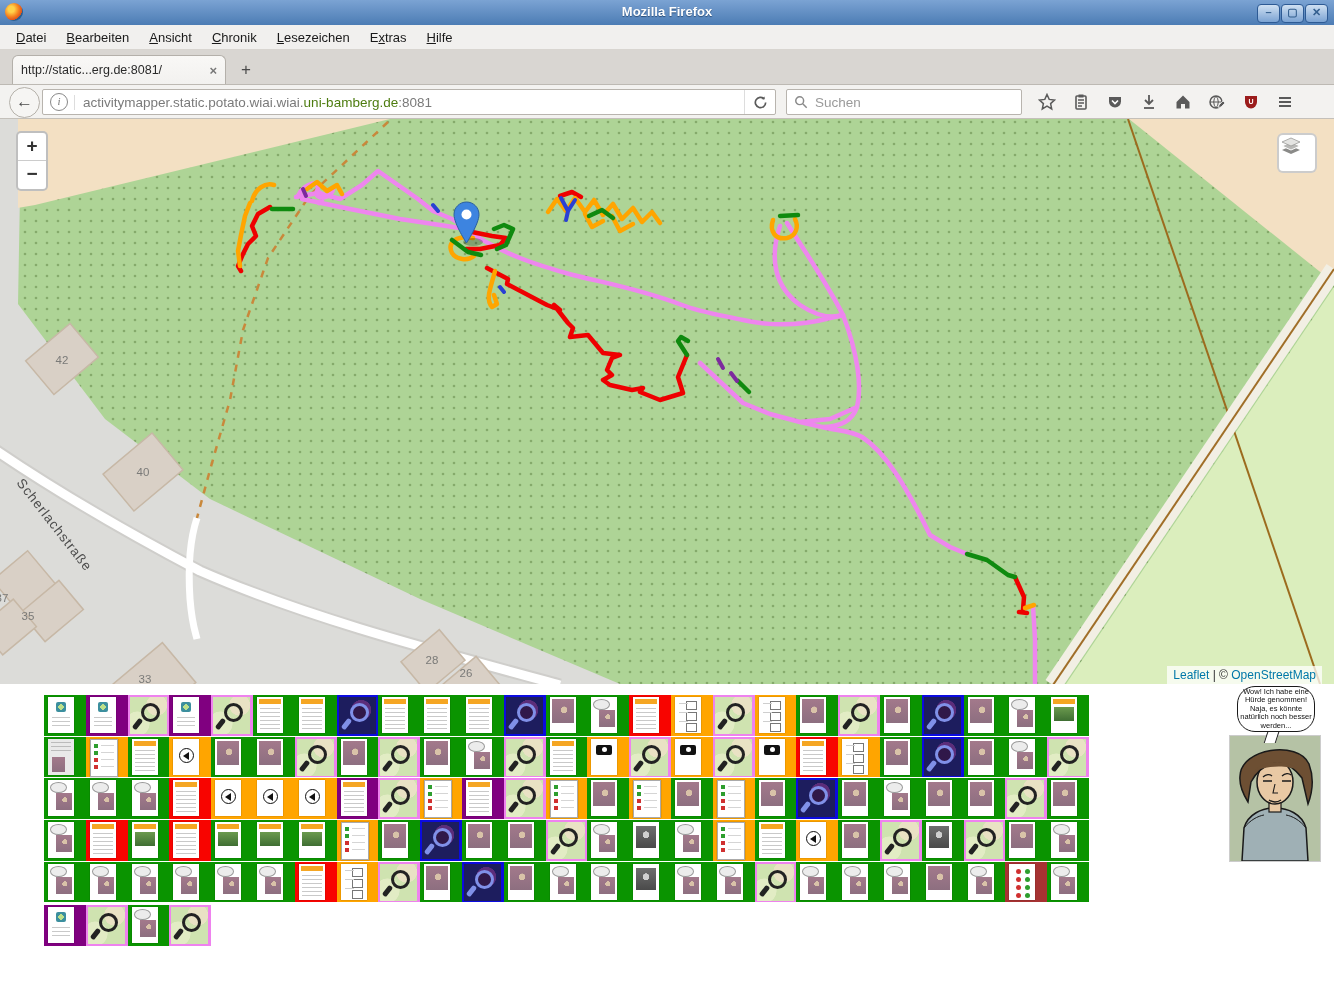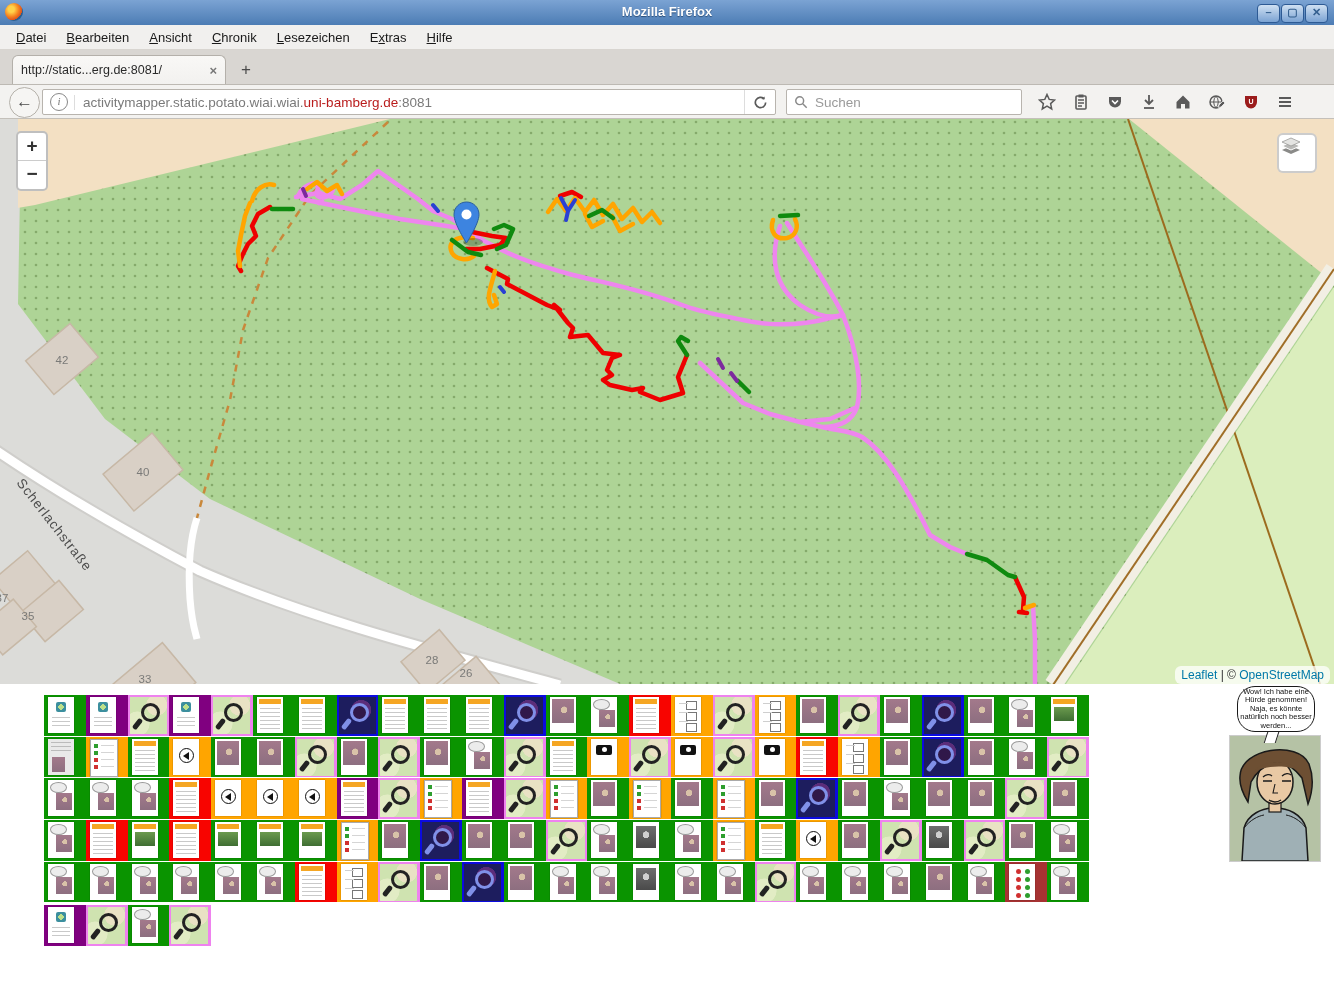--- a/index.html
+++ b/index.html
@@ -36,40 +36,40 @@
   
   #navbar{position:absolute;left:0;top:84px;width:100%;height:35px;background:#f3f2f0;
     border-top:1px solid #bdb9b3;border-bottom:1px solid #c4c0ba;box-sizing:border-box;}
   #back-btn{position:absolute;left:9px;top:2px;width:29px;height:29px;border:1px solid #b5b1aa;border-radius:50%;
     background:#f6f5f3;color:#4a4a4a;text-align:center;line-height:27px;font-size:17px;font-weight:bold;}
   #urlbar{position:absolute;left:42px;top:4px;width:734px;height:26px;background:#fff;border:1px solid #b8b4ae;
     border-radius:2px;display:flex;align-items:center;box-sizing:border-box;}
   #info-icon{width:16px;height:16px;border:1px solid #888;border-radius:50%;color:#777;font-size:11px;
     line-height:15px;text-align:center;margin:0 6px 0 7px;font-style:italic;font-family:"Liberation Serif",serif;}
   #url-text{font-size:13.5px;white-space:nowrap;overflow:hidden;flex:1;border-left:1px solid #ddd;padding-left:8px;}
-  #url-text .dim{color:#7a7a7a;} #url-text .host{color:#b91c1c;}
+  #url-text .dim{color:#7a7a7a;} #url-text .host{color:#4d7c0f;}
   #reload-btn{width:30px;height:24px;border-left:1px solid #ddd;display:flex;align-items:center;justify-content:center;}
   #searchbar{position:absolute;left:786px;top:4px;width:236px;height:26px;background:#fff;border:1px solid #b8b4ae;
     border-radius:2px;display:flex;align-items:center;box-sizing:border-box;}
   #searchbar input{border:none;outline:none;font-size:13.5px;color:#444;width:180px;font-family:inherit;background:transparent;}
   #searchbar input::placeholder{color:#9a9a9a;}
   #nav-icons{position:absolute;left:1030px;top:2px;height:30px;display:flex;align-items:center;}
   .nav-icon{width:34px;height:28px;display:flex;align-items:center;justify-content:center;}
 
   
   #map{position:absolute;left:0;top:119px;width:1334px;height:565px;overflow:hidden;background:#dcdcd9;}
   #map svg{position:absolute;left:0;top:0;}
   #zoomctl{position:absolute;left:16px;top:12px;width:28px;height:56px;background:#fff;border:2px solid rgba(0,0,0,0.25);
     border-radius:5px;z-index:5;}
   .zbtn{width:100%;height:27px;text-align:center;font-size:19px;font-weight:bold;color:#333;line-height:26px;}
   #zoom-in{border-bottom:1px solid #ccc;}
   #layersctl{position:absolute;right:17px;top:14px;width:36px;height:36px;background:#fff;border:2px solid rgba(0,0,0,0.2);
     border-radius:6px;z-index:5;display:flex;align-items:center;justify-content:center;}
-  #attribution{position:absolute;right:4px;bottom:0;background:rgba(255,255,255,0.75);padding:2px 6px;
-    font-size:12px;color:#333;z-index:5;border-radius:6px;}
+  #attribution{position:absolute;right:12px;bottom:0;background:rgba(255,255,255,0.75);padding:2px 6px;
+    font-size:12px;color:#333;z-index:5;}
   #attribution .lnk{color:#0078A8;}
 
   
   #panel{position:absolute;left:0;top:684px;width:1334px;height:299px;background:#fff;}
   #tiles{position:absolute;left:44px;top:11px;}
   .trow{display:flex;height:41.7px;}
   .cell{position:relative;width:41.8px;height:40.6px;flex:0 0 41.8px;}
   .thumb{position:absolute;left:4px;top:2px;width:26px;height:36px;background:#fff;box-shadow:0 0 1px rgba(0,0,0,.45);}
   
   .t-map,.t-mapd{left:2px;top:2px;width:37px;height:37px;box-shadow:none;}

